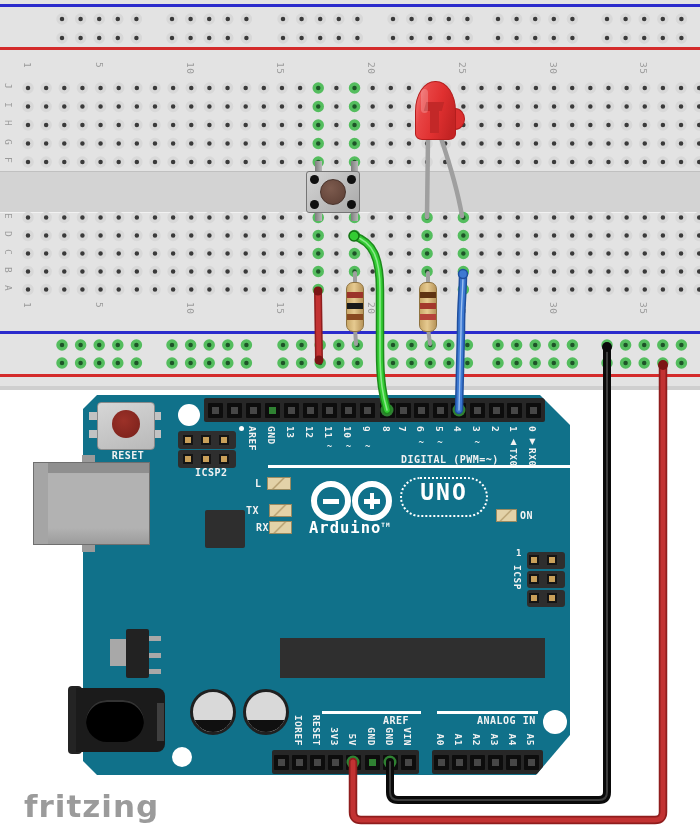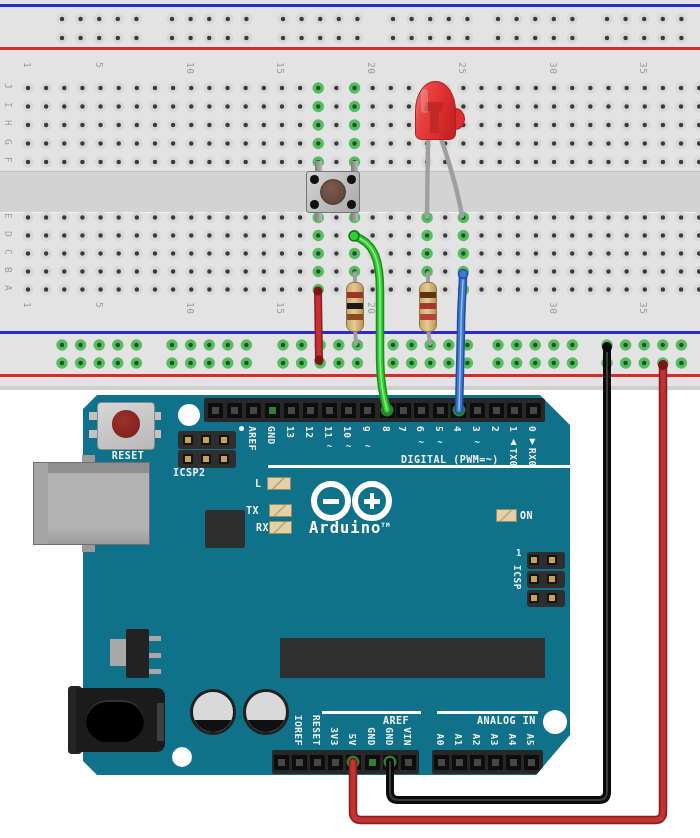--- a/index.html
+++ b/index.html
@@ -638,21 +638,21 @@
           <i></i>
         </div>
         <div class="tpin" style="left: 136px; top: 40px;">
           <i></i>
         </div>
         <div class="tpin" style="left: 136px; top: 59px;">
           <i></i>
         </div>
       </div>
     <div class="abs" style="left:156px;top:31px;width:5px;height:5px;border-radius:50%;background:#fff"></div>
-    <div class="cap" style="left:90px;top:72px">ICSP2</div>
+    <div class="cap" style="left:112px;top:72px">ICSP2</div>
 
     <div class="abs" style="left:122px;top:115px;width:40px;height:38px;background:#2e2e2e;border-radius:2px"></div>
     <div class="abs" style="left:197px;top:243px;width:265px;height:40px;background:#2f2f2f"></div>
 
     <div class="abs" style="left:185px;top:70px;width:330px;height:2.5px;background:#fff"></div>
     <div class="cap" style="left:318px;top:59px">DIGITAL (PWM=~)</div>
 
     <div class="cap" style="left:172px;top:83px">L</div>
     <div class="ledbox" style="left:184px;top:82px;width:24px;height:13px"></div>
     <div class="cap" style="left:163px;top:110px">TX</div>
@@ -663,20 +663,22 @@
     <div class="cap" style="left:437px;top:115px">ON</div>
 
     <div class="ring" style="left:228px;top:86px;width:40px;height:40px"></div>
     <div class="ring" style="left:269px;top:86px;width:40px;height:40px"></div>
     <div class="abs" style="left:240px;top:104px;width:16px;height:4.5px;background:#fff"></div>
     <div class="abs" style="left:281px;top:104px;width:16px;height:4.5px;background:#fff"></div>
     <div class="abs" style="left:286.8px;top:98px;width:4.5px;height:16px;background:#fff"></div>
     <div class="abs" style="left:226px;top:124px;color:#fff;font:bold 15.5px 'DejaVu Sans Mono',monospace;letter-spacing:1px">
       <span>Arduino</span><sup style="font-size:6px">TM</sup>
     </div>
+    <div class="abs" style="left:317px;top:82px;width:88px;height:40px;border:2px dotted #fff;border-radius:22px;box-sizing:border-box;
+         text-align:center;line-height:36px;color:#fff;font:bold 23px 'DejaVu Sans Mono',monospace;letter-spacing:2px">UNO</div>
 
     <div class="cap" style="left:433px;top:153px;font-size:9px">1</div>
     <div class="tpinbar" style="left:444px;top:157px;width:38px;height:17px"></div>
     <div class="tpinbar" style="left:444px;top:176px;width:38px;height:17px"></div>
     <div class="tpinbar" style="left:444px;top:195px;width:38px;height:17px"></div>
     <div id="icsp-pins">
         <div class="tpin" style="left: 446px; top: 160px;">
           <i></i>
         </div>
         <div class="tpin" style="left: 446px; top: 179px;">
@@ -940,13 +942,14 @@
       <circle cx="607" cy="347" r="5" fill="#0a0a0a"></circle>
     </g>
 
     <g>
       <path d="M353,762 L353,812 Q353,820 361,820 L655,820 Q663,820 663,812 L663,365" stroke="#8f1d1d" stroke-width="8.5" fill="none" stroke-linecap="round" stroke-linejoin="round"></path>
       <path d="M353,762 L353,812 Q353,820 361,820 L655,820 Q663,820 663,812 L663,365" stroke="#c23232" stroke-width="5" fill="none" stroke-linecap="round"></path>
       <circle cx="663" cy="365" r="5" fill="#7c1515"></circle>
     </g>
   </svg>
 
+  <div id="watermark">fritzing</div>
 </div>
 
 </body></html>

